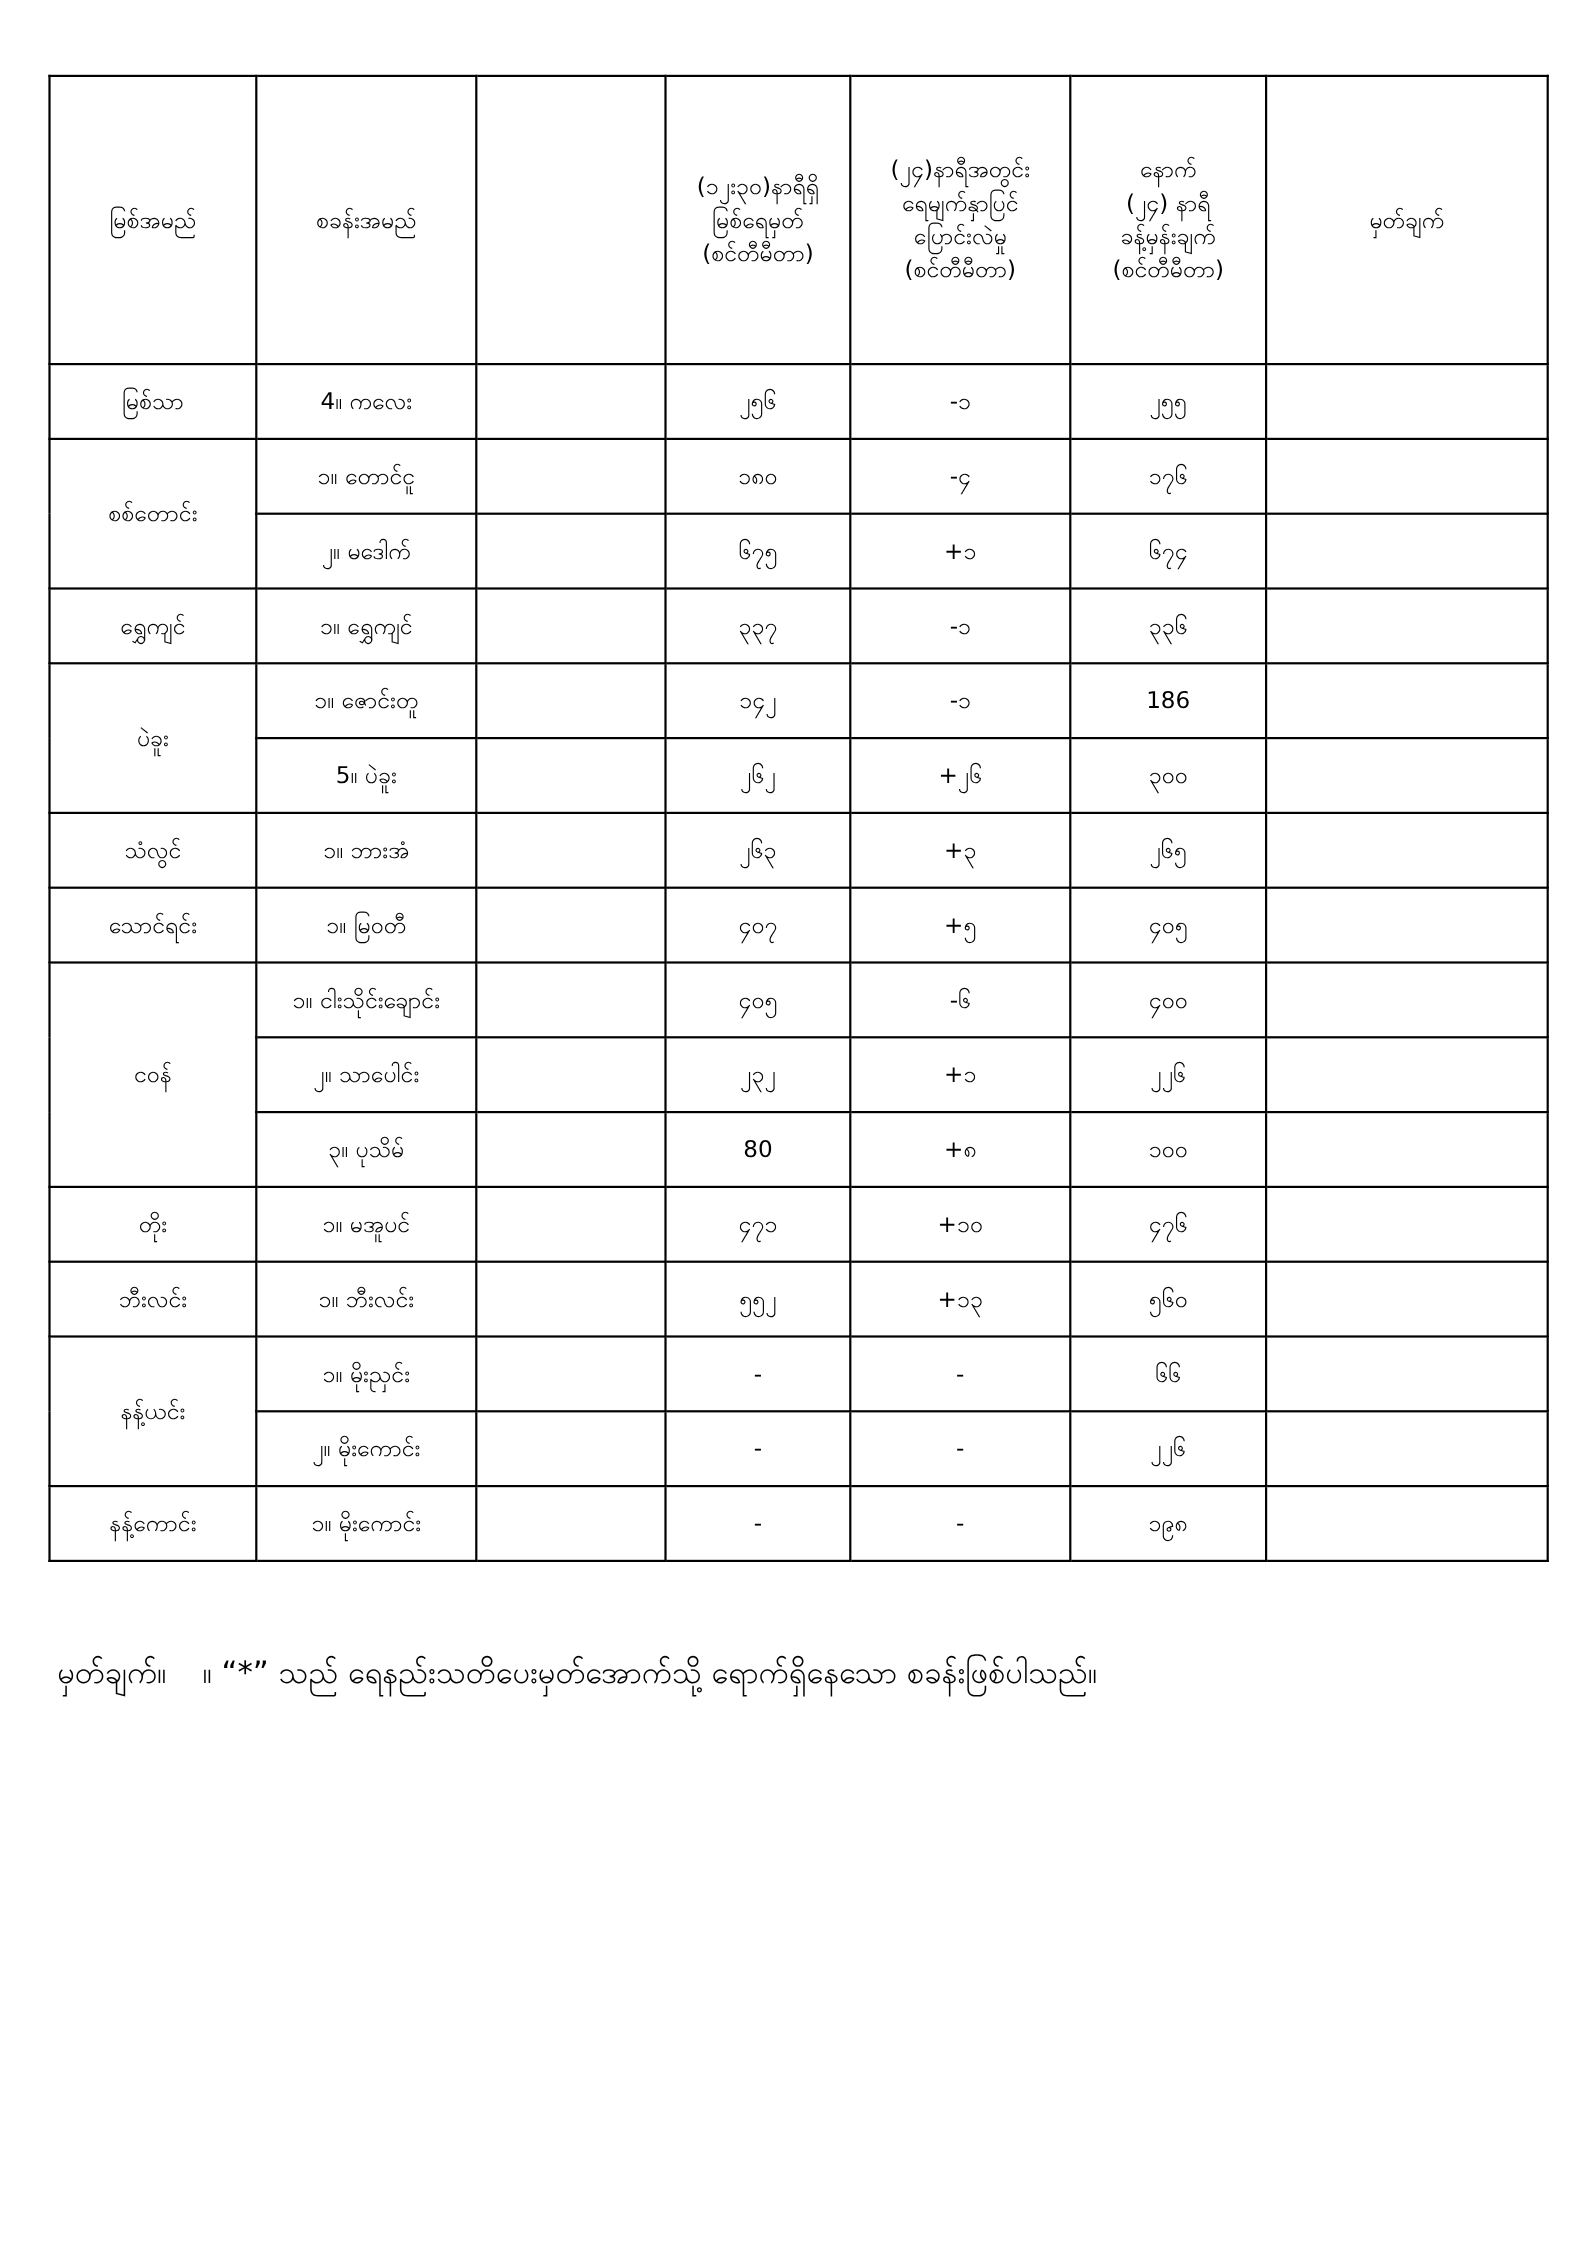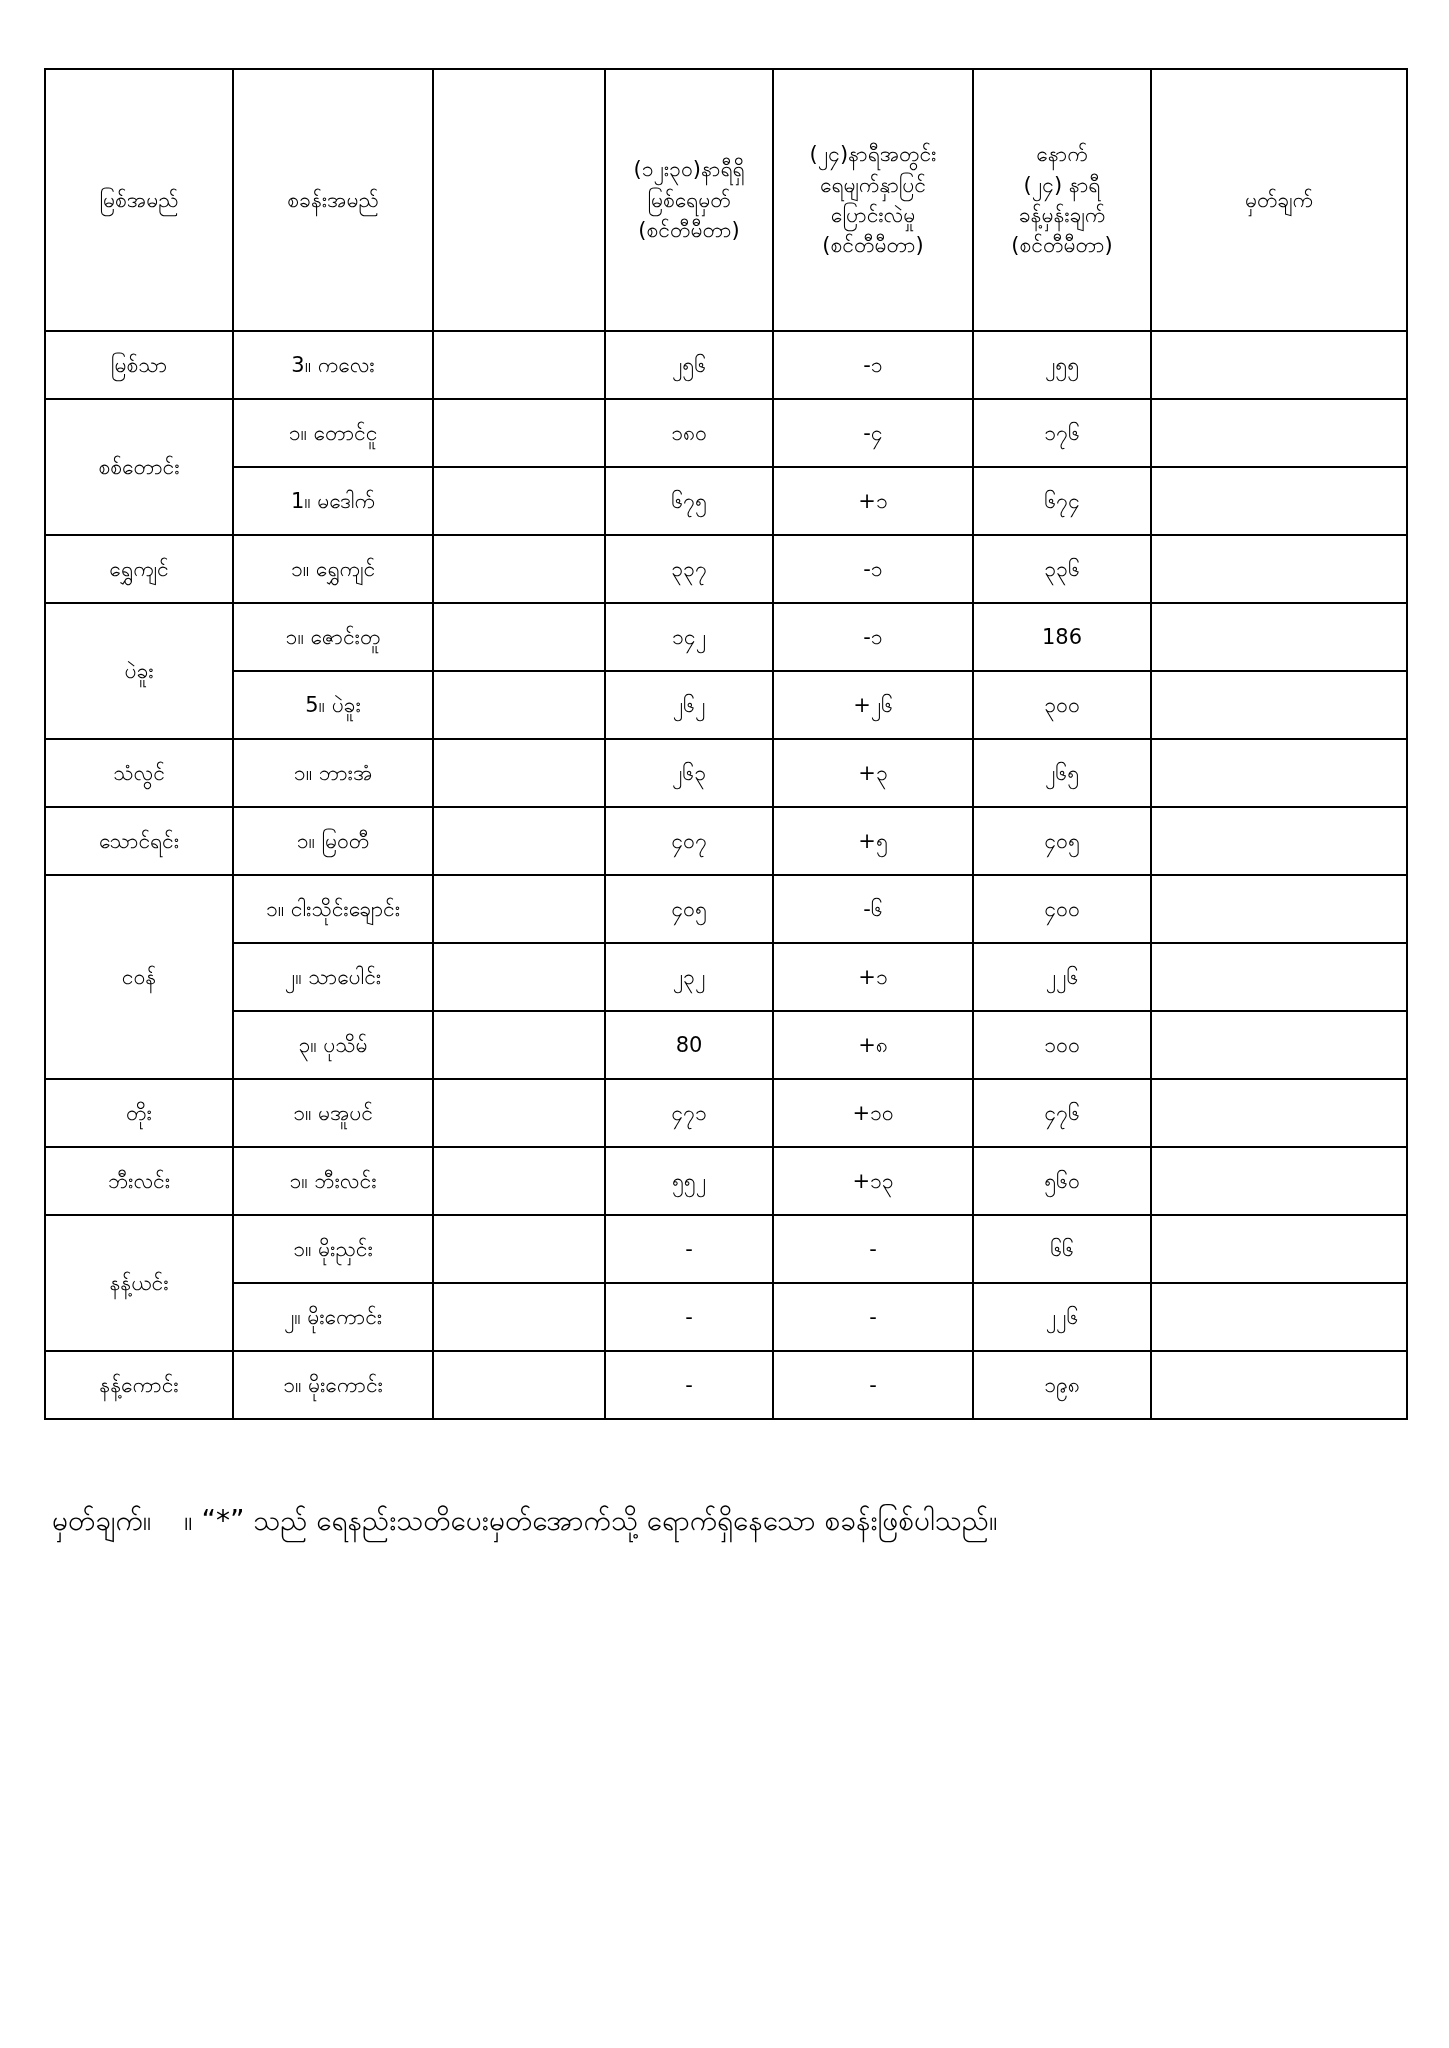--- a/index.html
+++ b/index.html
@@ -141,38 +141,38 @@
 (စင်တီမီတာ)</span>
             </td>
           <td>
               <span class="hdr-multi">မှတ်ချက်</span>
             </td>
         </tr>
       </thead>
       <tbody>
           <tr>
             <td class="river">မြစ်သာ</td>
-            <td class="station">3။ ကလေး</td>
+            <td class="station">4။ ကလေး</td>
             <td class="blank"></td>
             <td class="num">၂၅၆</td>
             <td class="num">-၁</td>
             <td class="num">၂၅၅</td>
             <td class="blank"></td>
           </tr>
           <tr>
             <td class="river" rowspan="2">စစ်တောင်း</td>
             <td class="station">၁။ တောင်ငူ</td>
             <td class="blank"></td>
             <td class="num">၁၈၀</td>
             <td class="num">-၄</td>
             <td class="num">၁၇၆</td>
             <td class="blank"></td>
           </tr>
           <tr>
-            <td class="station">1။ မဒေါက်</td>
+            <td class="station">၂။ မဒေါက်</td>
             <td class="blank"></td>
             <td class="num">၆၇၅</td>
             <td class="num">+၁</td>
             <td class="num">၆၇၄</td>
             <td class="blank"></td>
           </tr>
           <tr>
             <td class="river">ရွှေကျင်</td>
             <td class="station">၁။ ရွှေကျင်</td>
             <td class="blank"></td>

